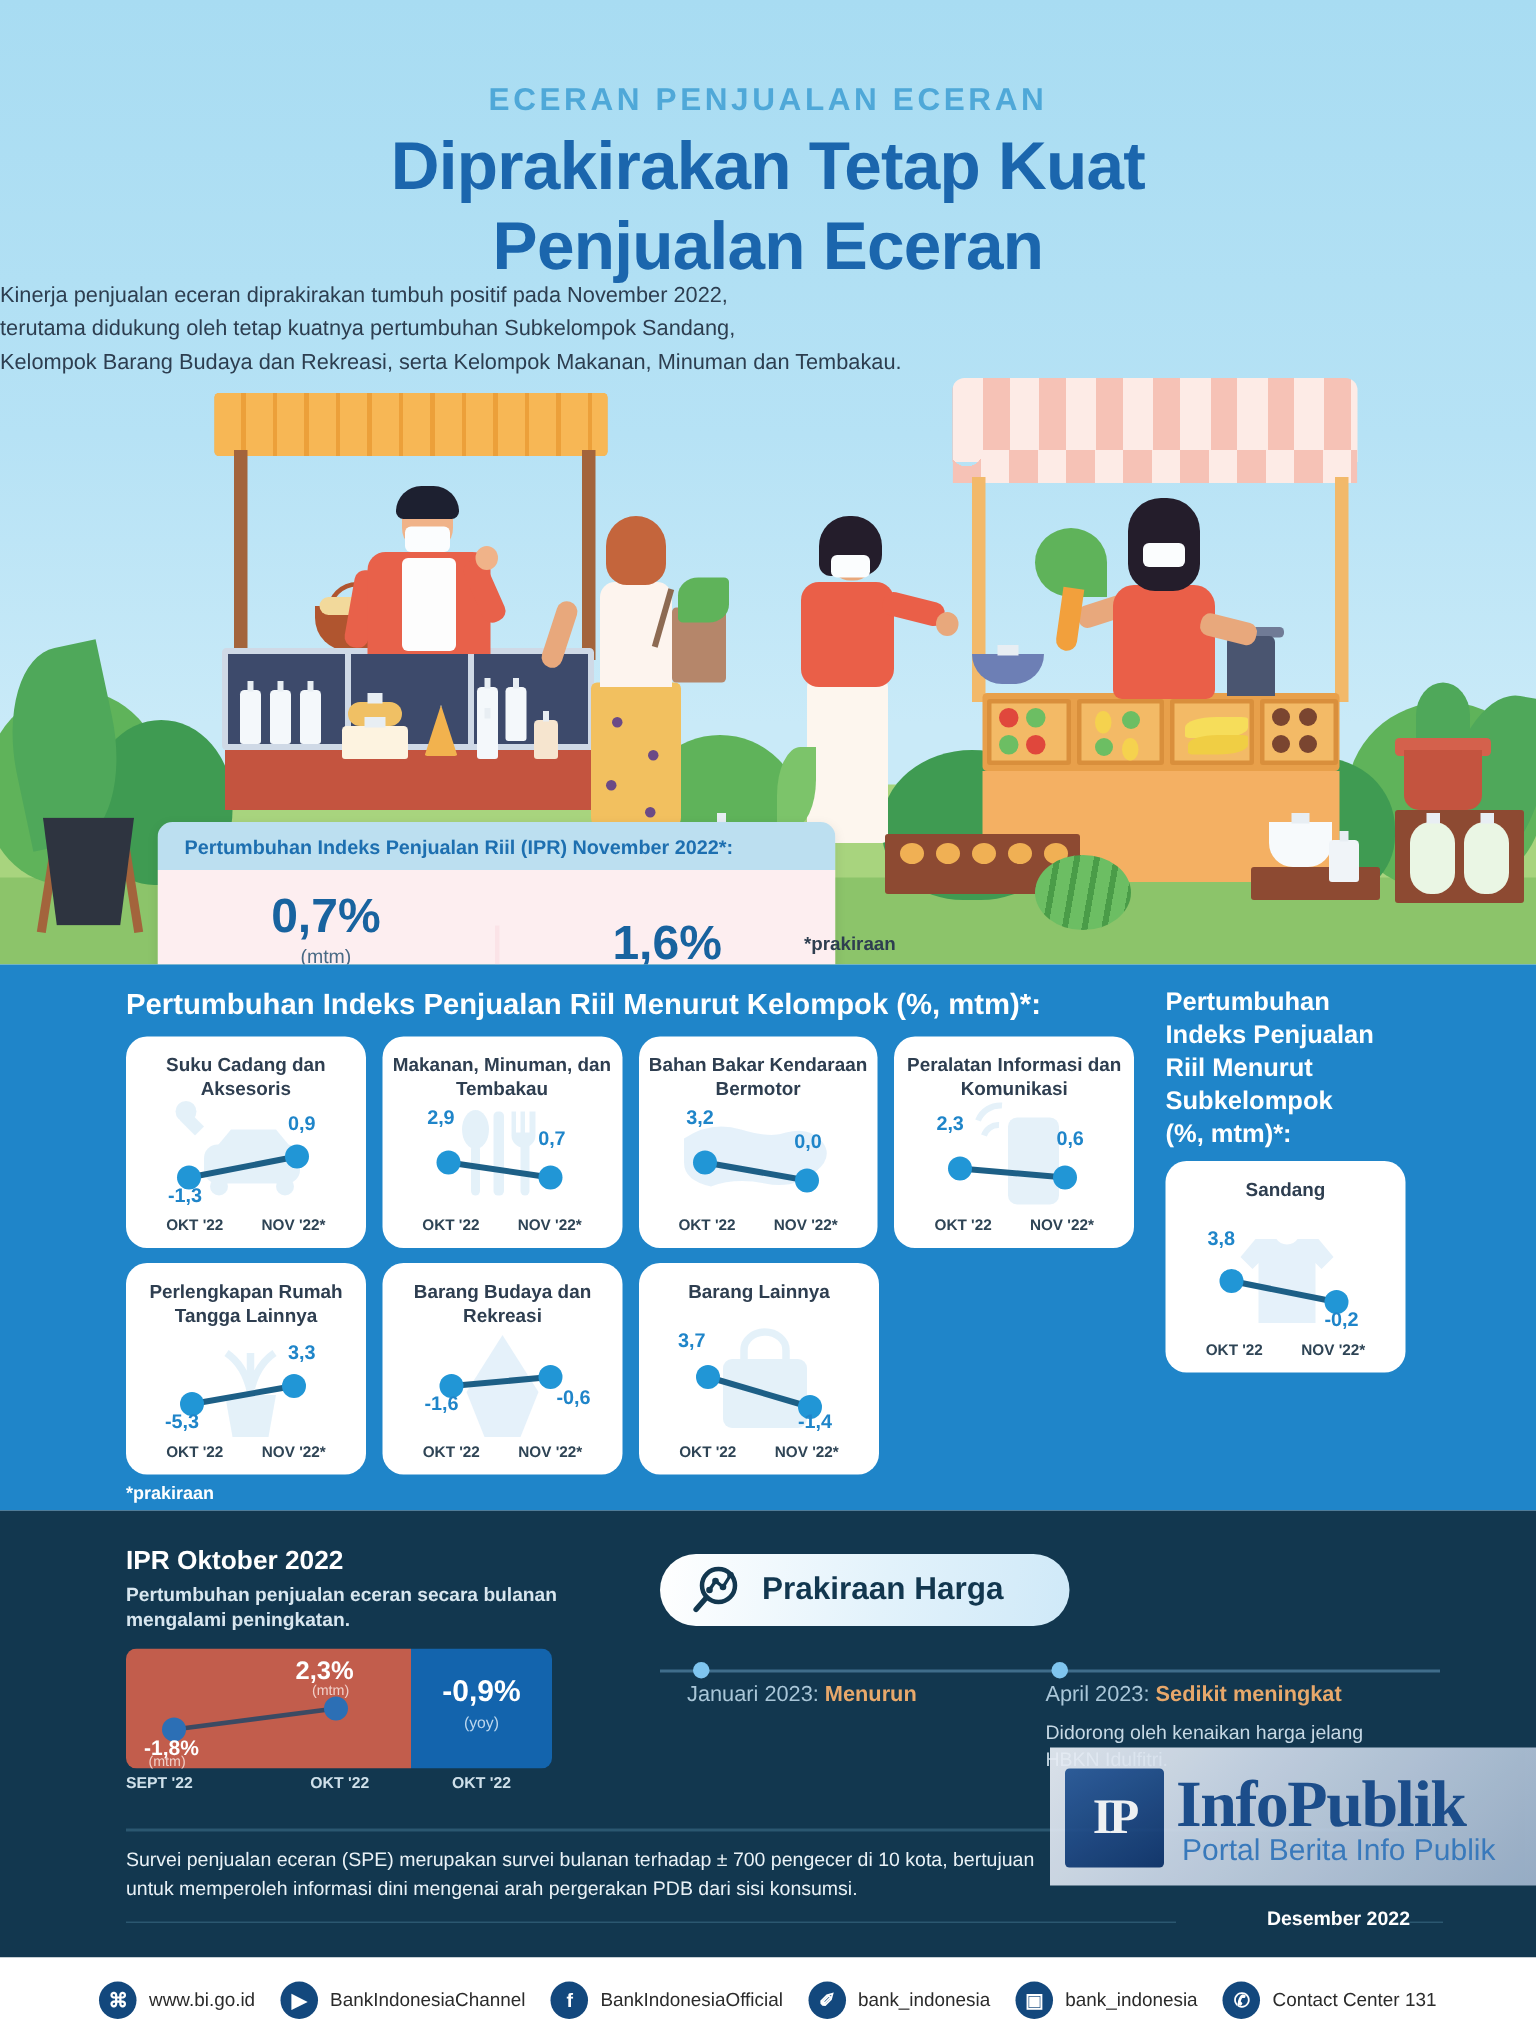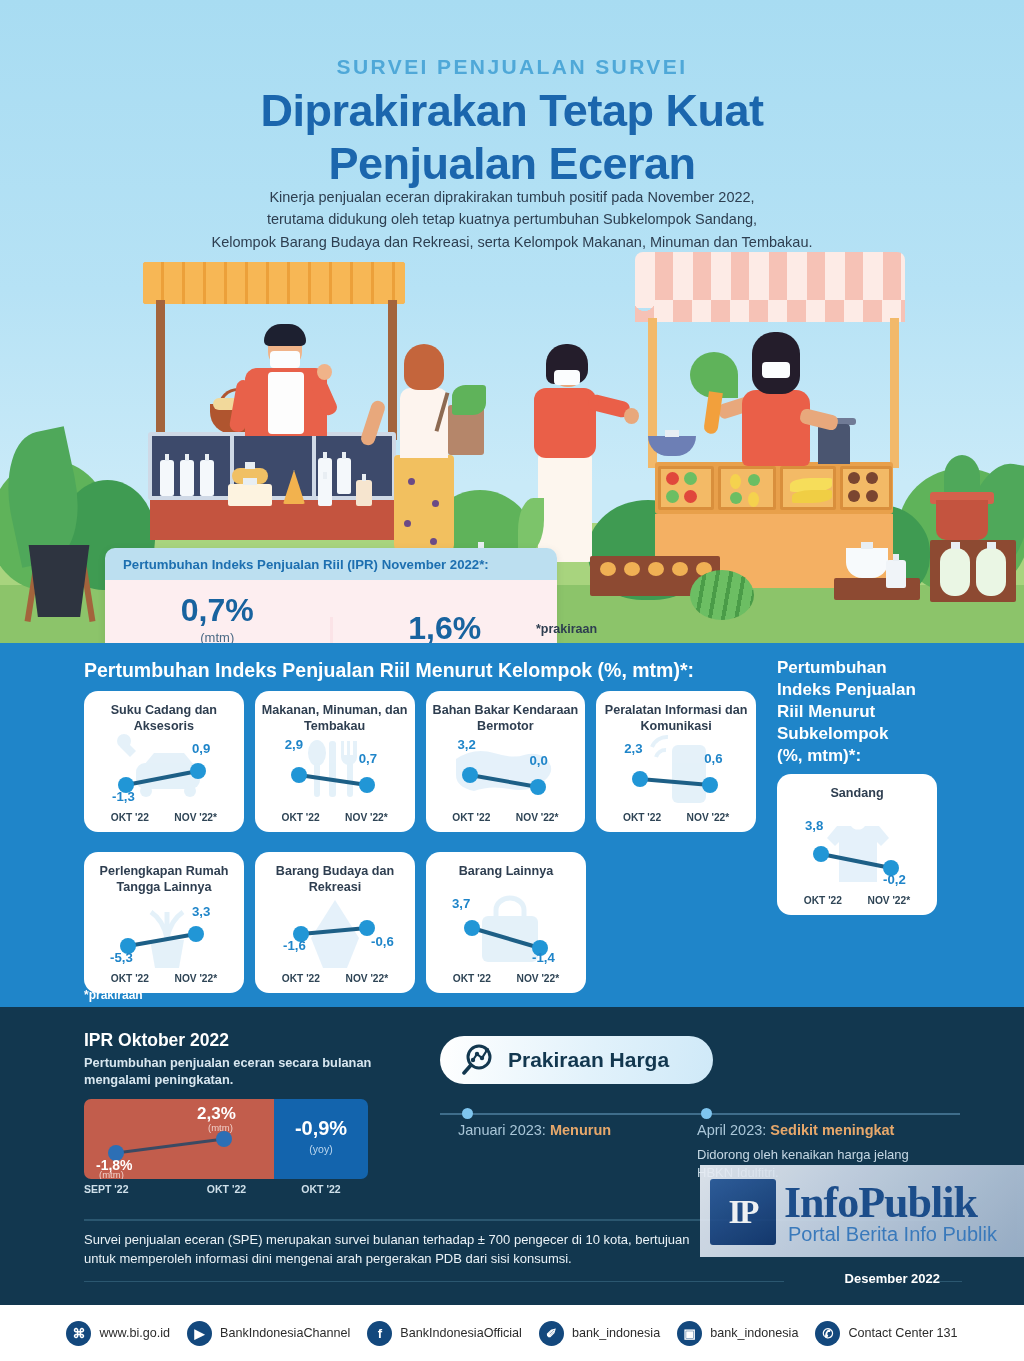--- a/index.html
+++ b/index.html
@@ -10,21 +10,21 @@
     position:relative;
     overflow:hidden;
   }
   
   .hero{position:absolute;left:0;top:0;width:1024px;height:643px;
         background:linear-gradient(#a8dcf2 0%,#b6e2f5 45%,#c9eaf8 75%);overflow:hidden;}
   .hero-kicker{position:absolute;top:55px;left:0;width:1024px;text-align:center;
         font-size:21px;font-weight:bold;letter-spacing:2.4px;color:#4fa8d8;}
   .hero-title{position:absolute;top:84px;left:0;width:1024px;text-align:center;
         font-size:45px;font-weight:bold;color:#1b66ad;line-height:1.18;letter-spacing:-0.5px;}
-  .hero-sub{position:absolute;top:186px;left:0;width:1024px;text-align:center;
+  .hero-sub{position:absolute;top:186px;left:0;width:1024px;text-align:left;
         font-size:14.5px;color:#2d3e50;line-height:1.55;}
   
   .ground{position:absolute;left:0;bottom:0;width:1024px;height:120px;background:#a8d47e;}
   .ground2{position:absolute;left:0;bottom:0;width:1024px;height:58px;background:#8cc46a;}
   .bush{position:absolute;background:#5fb35a;border-radius:50% 50% 45% 45%;}
   .bush.d{background:#3f9b52;}
   .leaf{position:absolute;background:#4fa85a;border-radius:60% 0 60% 0;}
   
   .l-roof{position:absolute;left:143px;top:262px;width:262px;height:42px;background:#f5a940;
         border-radius:3px;}
@@ -110,21 +110,21 @@
   .ipr-c{flex:1;display:flex;flex-direction:column;align-items:center;justify-content:center;}
   .ipr-c+.ipr-c{border-left:3px solid #fbe3e7;margin-top:37px;}
   .ipr-v{font-size:32px;font-weight:bold;color:#18639f;line-height:1;}
   .ipr-l{font-size:13px;color:#4a6a85;margin-top:4px;}
   .prakiraan-hero{position:absolute;left:536px;top:622px;font-size:12.5px;font-weight:bold;color:#2e3e50;}
   
   .blue{position:absolute;left:0;top:643px;width:1024px;height:364px;background:#1f85c9;}
   .blue-title{position:absolute;left:84px;top:16px;font-size:19.5px;font-weight:bold;color:#fff;}
   .right-title{position:absolute;left:777px;top:14px;font-size:17px;font-weight:bold;color:#fff;line-height:1.3;}
   .cards{position:absolute;left:84px;top:48px;width:672px;}
-  .crow{display:flex;gap:11px;margin-bottom:20px;}
+  .crow{display:flex;gap:11px;margin-bottom:10px;}
   .card{width:160px;height:141px;background:#fff;border-radius:14px;position:relative;overflow:hidden;}
   .card-t{position:absolute;top:12px;left:0;width:100%;text-align:center;font-size:12.6px;
        font-weight:bold;color:#2e3e50;line-height:1.25;}
   .mini{position:absolute;left:0;top:42px;width:100%;height:76px;}
   .mini svg{position:absolute;left:0;top:0;}
   .ax{position:absolute;bottom:9px;left:0;width:100%;display:flex;justify-content:space-around;
        font-size:10.2px;font-weight:bold;color:#2e4455;padding:0 14px;}
   .lbl{position:absolute;font-size:13.2px;font-weight:bold;color:#1f85c9;}
   .card-r{width:160px;height:141px;background:#fff;border-radius:14px;position:relative;overflow:hidden;}
   .right-card{position:absolute;left:777px;top:131px;}
@@ -290,21 +290,21 @@
   <div class="bottle" style="left:846px;top:548px;width:42px;height:30px;background:#f7fafc;border-radius:0 0 16px 16px;"></div>
   <div class="bottle" style="left:886px;top:560px;width:20px;height:28px;background:#f0f4f8;"></div>
   <div class="woodbox" style="left:930px;top:540px;width:86px;height:62px;"></div>
   <div class="bottle" style="left:940px;top:548px;width:30px;height:48px;background:#eaf6e4;border-radius:14px;"></div>
   <div class="bottle" style="left:976px;top:548px;width:30px;height:48px;background:#eaf6e4;border-radius:14px;"></div>
   <div class="pot-plant"></div>
   <div class="pot-p"></div>
   <div class="pot"></div>
   <div class="bottle" style="left:470px;top:548px;width:22px;height:28px;background:#e8614a;border-radius:3px;"></div>
 
-  <div class="hero-kicker">SURVEI PENJUALAN SURVEI</div>
+  <div class="hero-kicker">ECERAN PENJUALAN ECERAN</div>
   <div class="hero-title">
     <div>Diprakirakan Tetap Kuat</div>
     <div>Penjualan Eceran</div>
   </div>
   <div class="hero-sub">
     <div>Kinerja penjualan eceran diprakirakan tumbuh positif pada November 2022,</div>
     <div>terutama didukung oleh tetap kuatnya pertumbuhan Subkelompok Sandang,</div>
     <div>Kelompok Barang Budaya dan Rekreasi, serta Kelompok Makanan, Minuman dan Tembakau.</div>
   </div>
 

